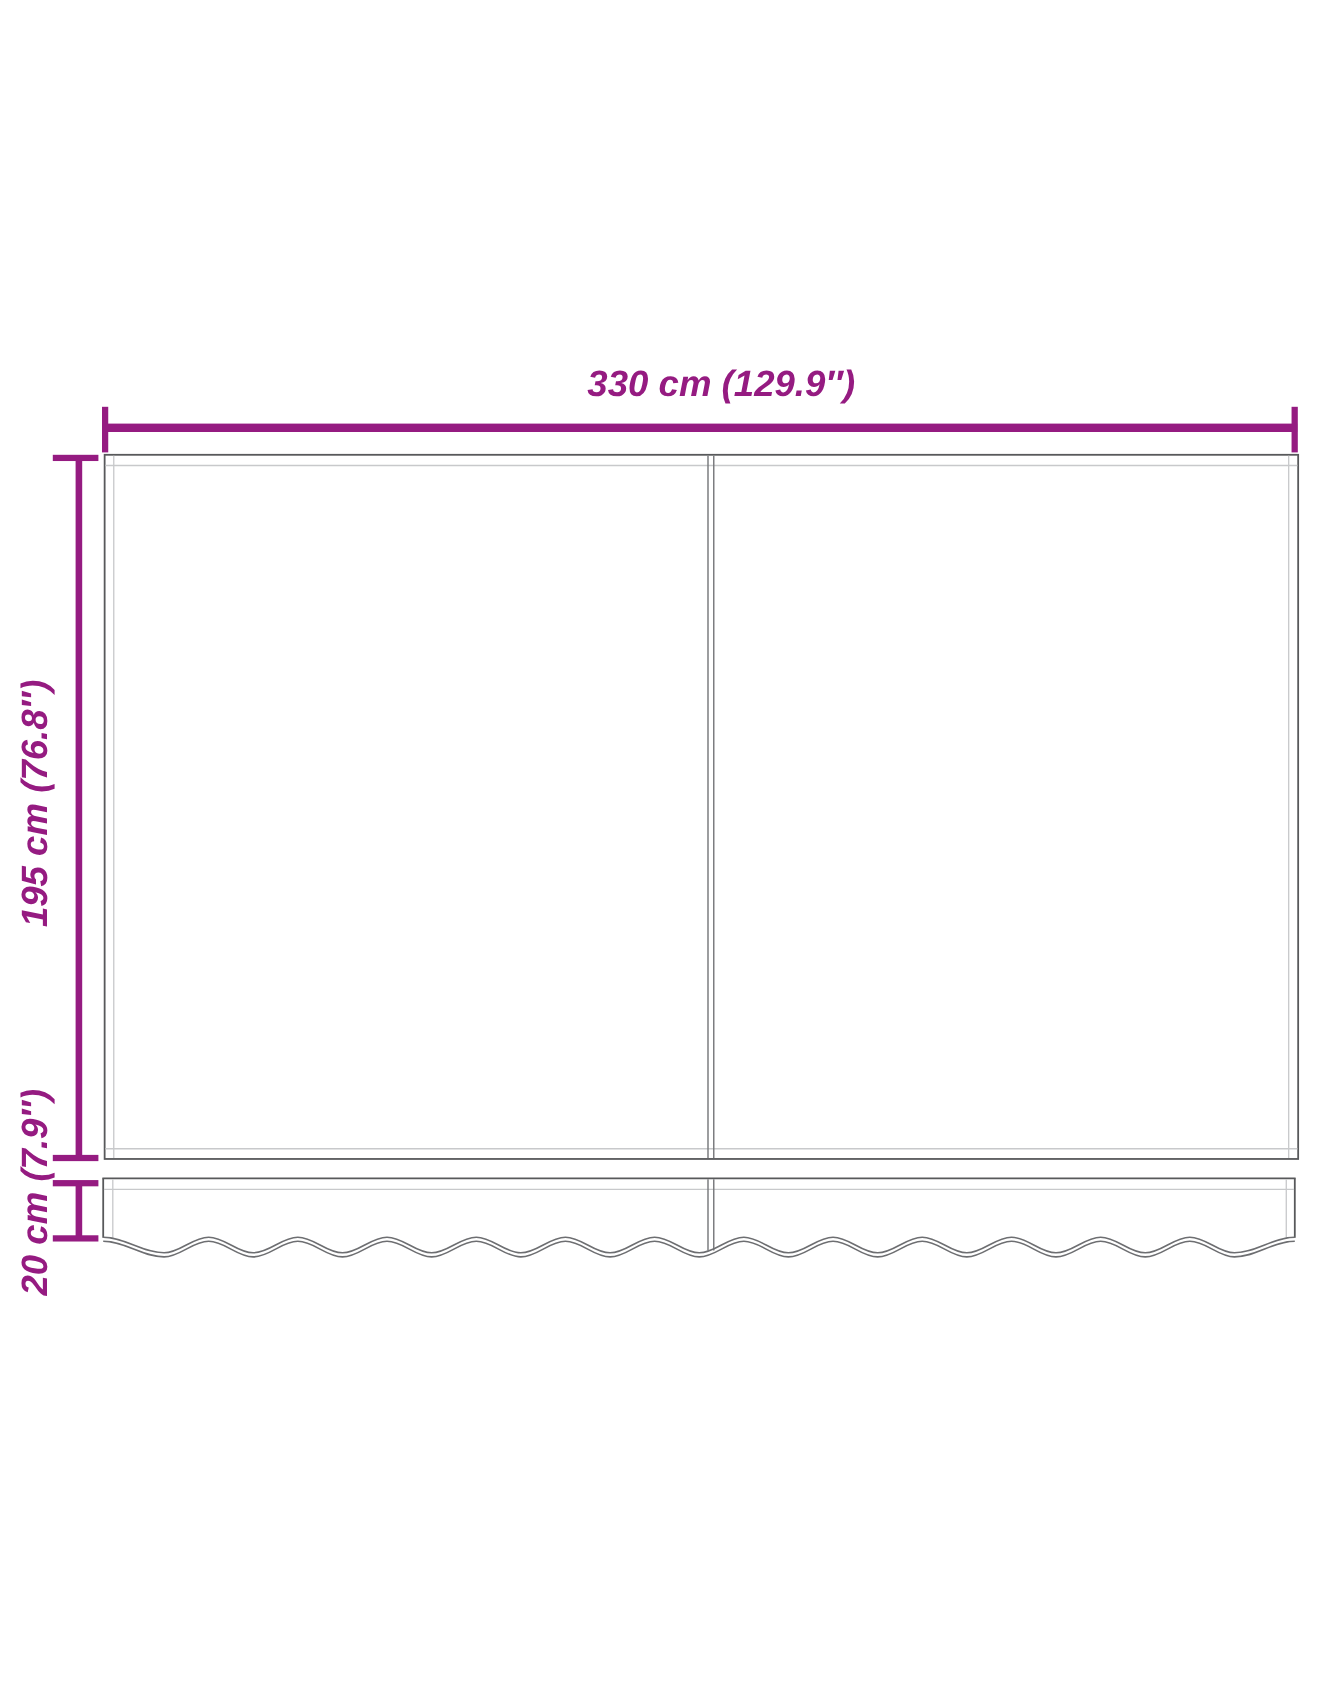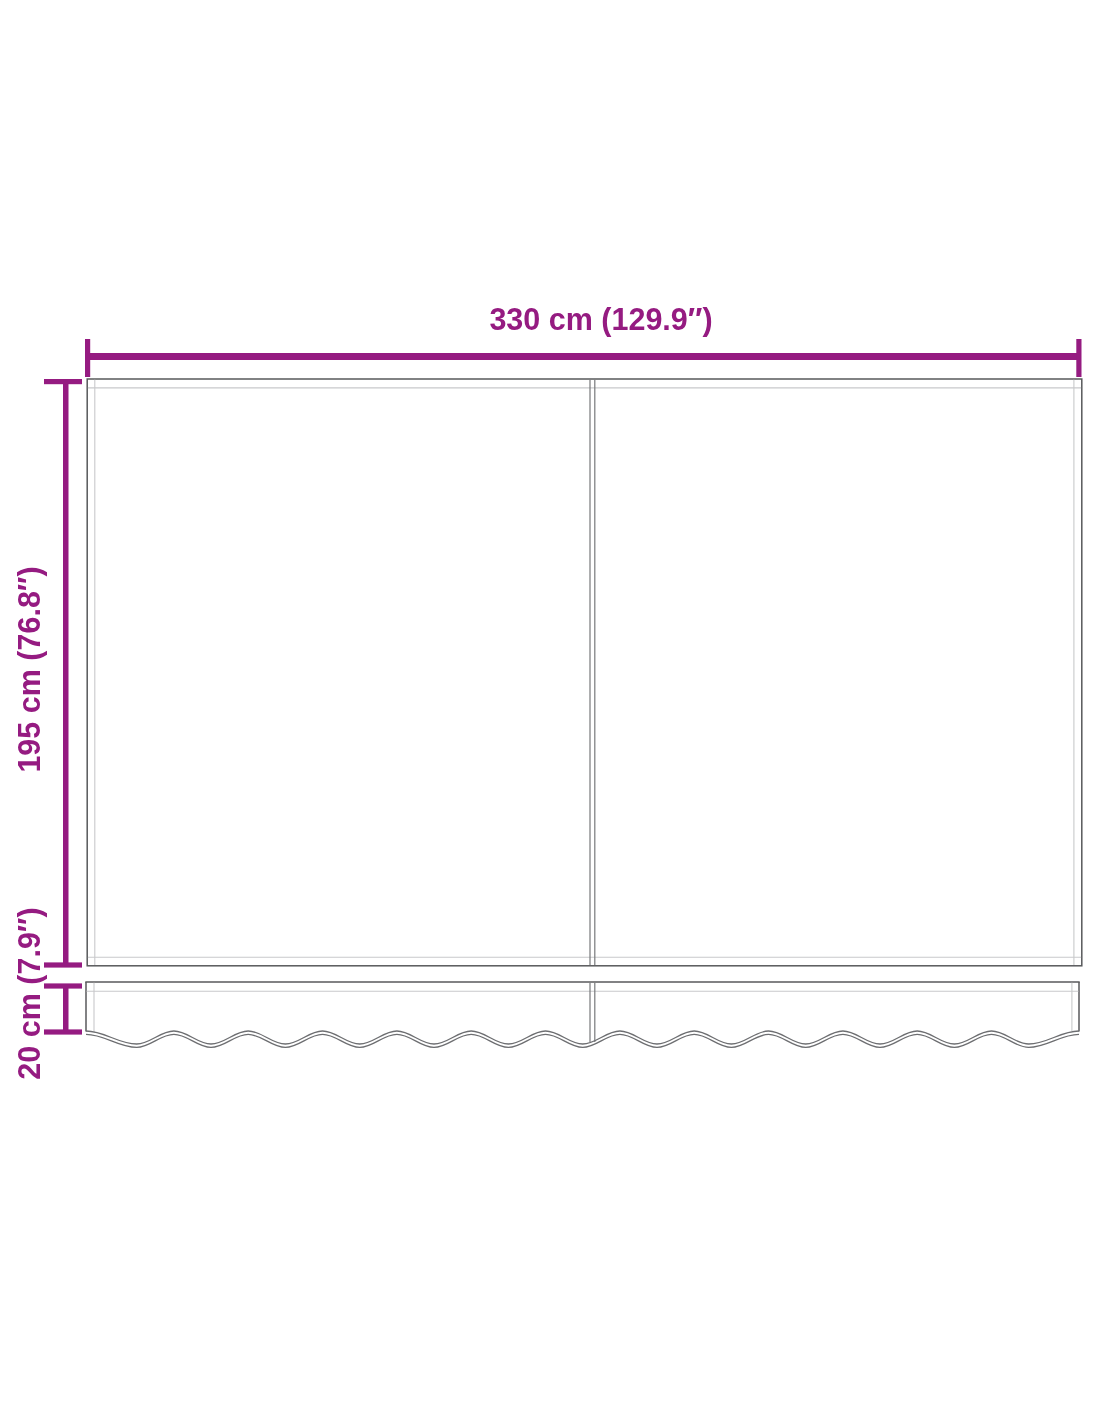--- a/index.html
+++ b/index.html
@@ -1,16 +1,16 @@
 <!DOCTYPE html>
 <html><head>
 <meta charset="utf-8">
 <style>
   html,body{margin:0;padding:0;background:#ffffff;}
-  .page{position:relative;width:1100px;height:1422px;background:#ffffff;overflow:hidden;}
+  .page{position:relative;width:1100px;height:1422px;background:#ffffff;overflow:hidden;font-style:italic;}
   svg text{font-family:"Liberation Sans",sans-serif;font-weight:bold;fill:#951b81;}
 </style>
 </head>
 <body>
 
 <div class="page">
 <svg width="1100" height="1422" viewBox="0 0 1100 1422">
 
   <text x="601" y="330" font-size="30.5" text-anchor="middle">330 cm (129.9″)</text>
 

